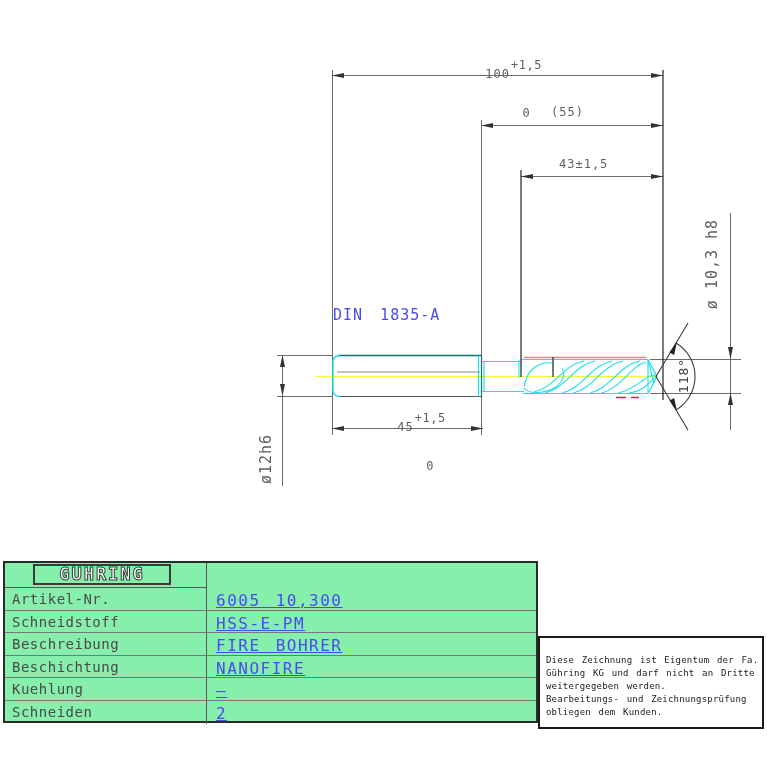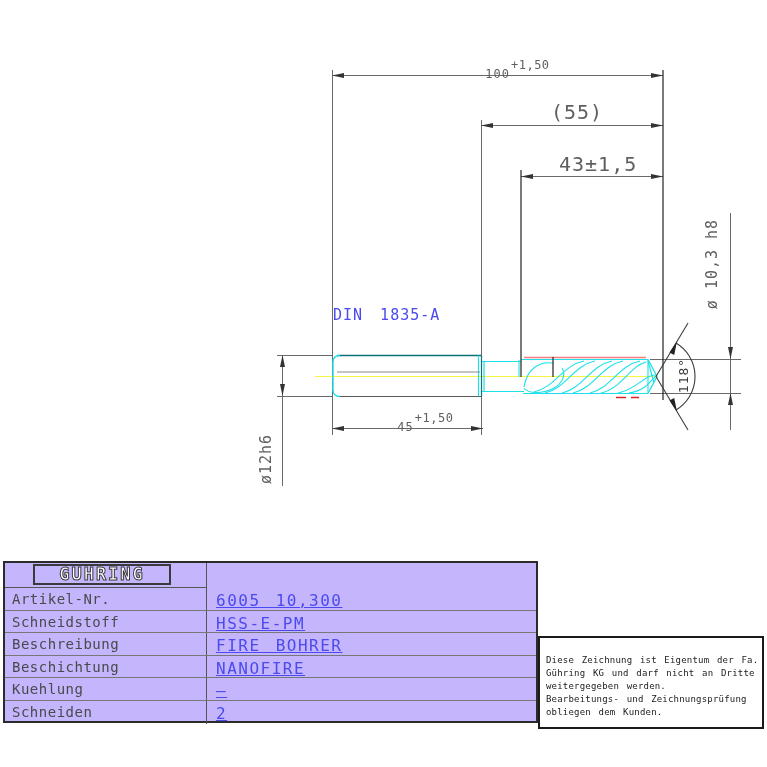--- a/index.html
+++ b/index.html
@@ -4,30 +4,30 @@
 <style>
   html,body{margin:0;padding:0;background:#ffffff;}
   body{width:767px;height:767px;position:relative;overflow:hidden;
        font-family:"DejaVu Sans Mono", monospace;}
   .abs{position:absolute;}
   svg{display:block;}
 
   
   .dimtext{position:absolute;color:#5f5f5f;white-space:pre;letter-spacing:1px;}
   .dim-main{font-size:12px;line-height:19px;text-align:right;}
-  .tol{display:inline-flex;flex-direction:row;vertical-align:top;
+  .tol{display:inline-flex;flex-direction:column;vertical-align:top;
        font-size:12px;line-height:12px;letter-spacing:0.5px;text-align:center;
-       transform:translateY(-4px);margin-left:1px;}
-  .plain16{font-size:20px;line-height:18px;}
+       transform:translateY(-4px);margin-left:1px;gap:36px;}
+  .plain16{font-size:12px;line-height:18px;}
   .rot{transform:rotate(-90deg);transform-origin:center center;text-align:center;}
   .blue{color:#4a4aee;}
 
   
   .tblock{position:absolute;left:3px;top:561px;width:535px;height:162px;
-          border:2px solid #2b2b2b;box-sizing:border-box;background:#c4b5fd;}
+          border:2px solid #2b2b2b;box-sizing:border-box;background:#86efac;}
   .logo-row{position:relative;height:25px;width:202px;border-right:1px solid #555;
             border-bottom:1px solid #555;box-sizing:border-box;}
   .logo-box{position:absolute;left:28px;top:1px;width:138px;height:21px;
             border:2px solid #3a3a3a;box-sizing:border-box;}
   .trow{display:flex;height:22.6px;border-bottom:1px solid #777;box-sizing:border-box;}
   .trow:last-child{border-bottom:none;}
   .tlabel{width:202px;border-right:1px solid #555;box-sizing:border-box;
           font-size:14px;letter-spacing:0.5px;color:#4a4a4a;
           padding:3px 4px 0 7px;white-space:pre;}
   .tvalue{flex:1;font-size:16px;letter-spacing:1.5px;word-spacing:4px;color:#4a4aee;

